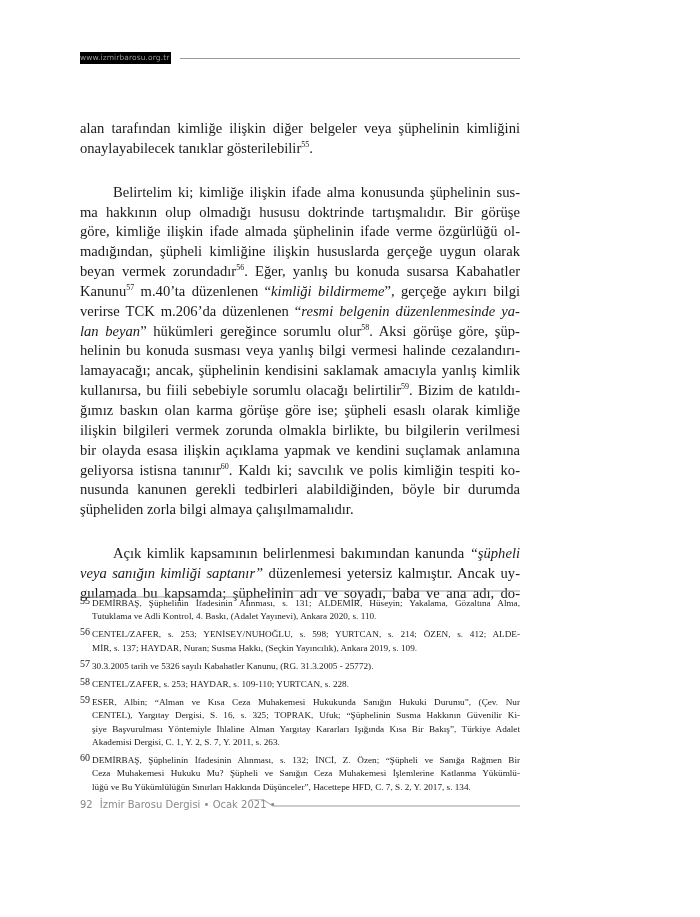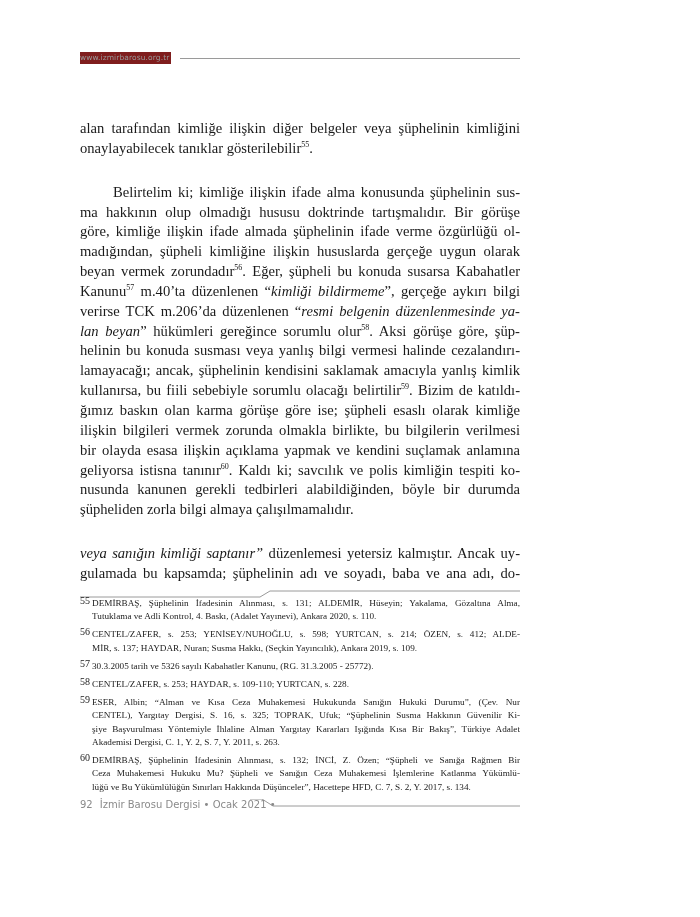--- a/index.html
+++ b/index.html
@@ -1,18 +1,18 @@
 <!DOCTYPE html>
 <html><head>
 <meta charset="utf-8">
 <style>
   html, body { margin: 0; padding: 0; background: #ffffff; }
   body { width: 700px; height: 917px; position: relative; overflow: hidden; font-family: "Liberation Serif", "DejaVu Serif", serif; color: #1a1a1a; }
   .header { position: absolute; left: 80px; top: 52px; width: 440px; height: 14px; }
-  .header-url { position: absolute; left: 0; top: 0; font-family: "DejaVu Sans", sans-serif; font-size: 7.5px; color: #9a9a9a; letter-spacing: 0.1px; background: #7f1d1d; padding-right: 2px; line-height: 12px; }
+  .header-url { position: absolute; left: 0; top: 0; font-family: "DejaVu Sans", sans-serif; font-size: 7.5px; color: #9a9a9a; letter-spacing: 0.1px; background: #000000; padding-right: 2px; line-height: 12px; }
   .header-rule { position: absolute; left: 100px; right: 0; top: 6px; border-top: 1px solid #9a9a9a; }
 
   .body-text { position: absolute; left: 80px; top: 119px; width: 440px; font-size: 14.6px; }
   .para { margin: 0; }
   .line { display: block; height: 19.85px; line-height: 19.85px; text-align: justify; text-align-last: justify; white-space: nowrap; }
   .line.last { text-align-last: left; }
   .indent { padding-left: 33px; }
   .para-gap { height: 24px; }
   sup { font-size: 8px; line-height: 0; vertical-align: 6px; }
   em { font-style: italic; }
@@ -43,38 +43,39 @@
     <span class="line last"><span>onaylayabilecek tanıklar gösterilebilir</span><sup>55</sup><span>.</span></span>
   </div>
 
   <div class="para-gap"></div>
 
   <div class="para">
     <span class="line indent">Belirtelim ki; kimliğe ilişkin ifade alma konusunda şüphelinin sus-</span>
     <span class="line">ma hakkının olup olmadığı hususu doktrinde tartışmalıdır. Bir görüşe</span>
     <span class="line">göre, kimliğe ilişkin ifade almada şüphelinin ifade verme özgürlüğü ol-</span>
     <span class="line">madığından, şüpheli kimliğine ilişkin hususlarda gerçeğe uygun olarak</span>
-    <span class="line"><span>beyan vermek zorundadır</span><sup>56</sup><span>. Eğer, şüpheli bu konuda susarsa Kabahatler</span></span>
+    <span class="line"><span>beyan vermek zorundadır</span><sup>56</sup><span>. Eğer, yanlış bu konuda susarsa Kabahatler</span></span>
     <span class="line"><span>Kanunu</span><sup>57</sup><span> m.40’ta düzenlenen “</span><em>kimliği bildirmeme</em><span>”, gerçeğe aykırı bilgi</span></span>
     <span class="line"><span>verirse TCK m.206’da düzenlenen “</span><em>resmi belgenin düzenlenmesinde ya-</em></span>
     <span class="line"><em>lan beyan</em><span>” hükümleri gereğince sorumlu olur</span><sup>58</sup><span>. Aksi görüşe göre, şüp-</span></span>
     <span class="line">helinin bu konuda susması veya yanlış bilgi vermesi halinde cezalandırı-</span>
     <span class="line">lamayacağı; ancak, şüphelinin kendisini saklamak amacıyla yanlış kimlik</span>
     <span class="line"><span>kullanırsa, bu fiili sebebiyle sorumlu olacağı belirtilir</span><sup>59</sup><span>. Bizim de katıldı-</span></span>
     <span class="line">ğımız baskın olan karma görüşe göre ise; şüpheli esaslı olarak kimliğe</span>
     <span class="line">ilişkin bilgileri vermek zorunda olmakla birlikte, bu bilgilerin verilmesi</span>
     <span class="line">bir olayda esasa ilişkin açıklama yapmak ve kendini suçlamak anlamına</span>
     <span class="line"><span>geliyorsa istisna tanınır</span><sup>60</sup><span>.  Kaldı ki; savcılık ve polis kimliğin tespiti ko-</span></span>
     <span class="line">nusunda kanunen gerekli tedbirleri alabildiğinden, böyle bir durumda</span>
     <span class="line last">şüpheliden zorla bilgi almaya çalışılmamalıdır.</span>
   </div>
 
   <div class="para-gap"></div>
 
   <div class="para">
+    <span class="line indent"><span>Açık kimlik kapsamının belirlenmesi bakımından kanunda </span><em>“şüpheli</em></span>
     <span class="line"><em>veya sanığın kimliği saptanır”</em><span> düzenlemesi yetersiz kalmıştır. Ancak uy-</span></span>
     <span class="line">gulamada bu kapsamda; şüphelinin adı ve soyadı, baba ve ana adı, do-</span>
   </div>
 </div>
 
 <svg class="fn-sep" viewBox="0 0 440 12" width="440" height="12">
   <polyline points="0,9 180,9 190,3 440,3" fill="none" stroke="#9a9a9a" stroke-width="1"></polyline>
 </svg>
 
 <div class="footnotes">

